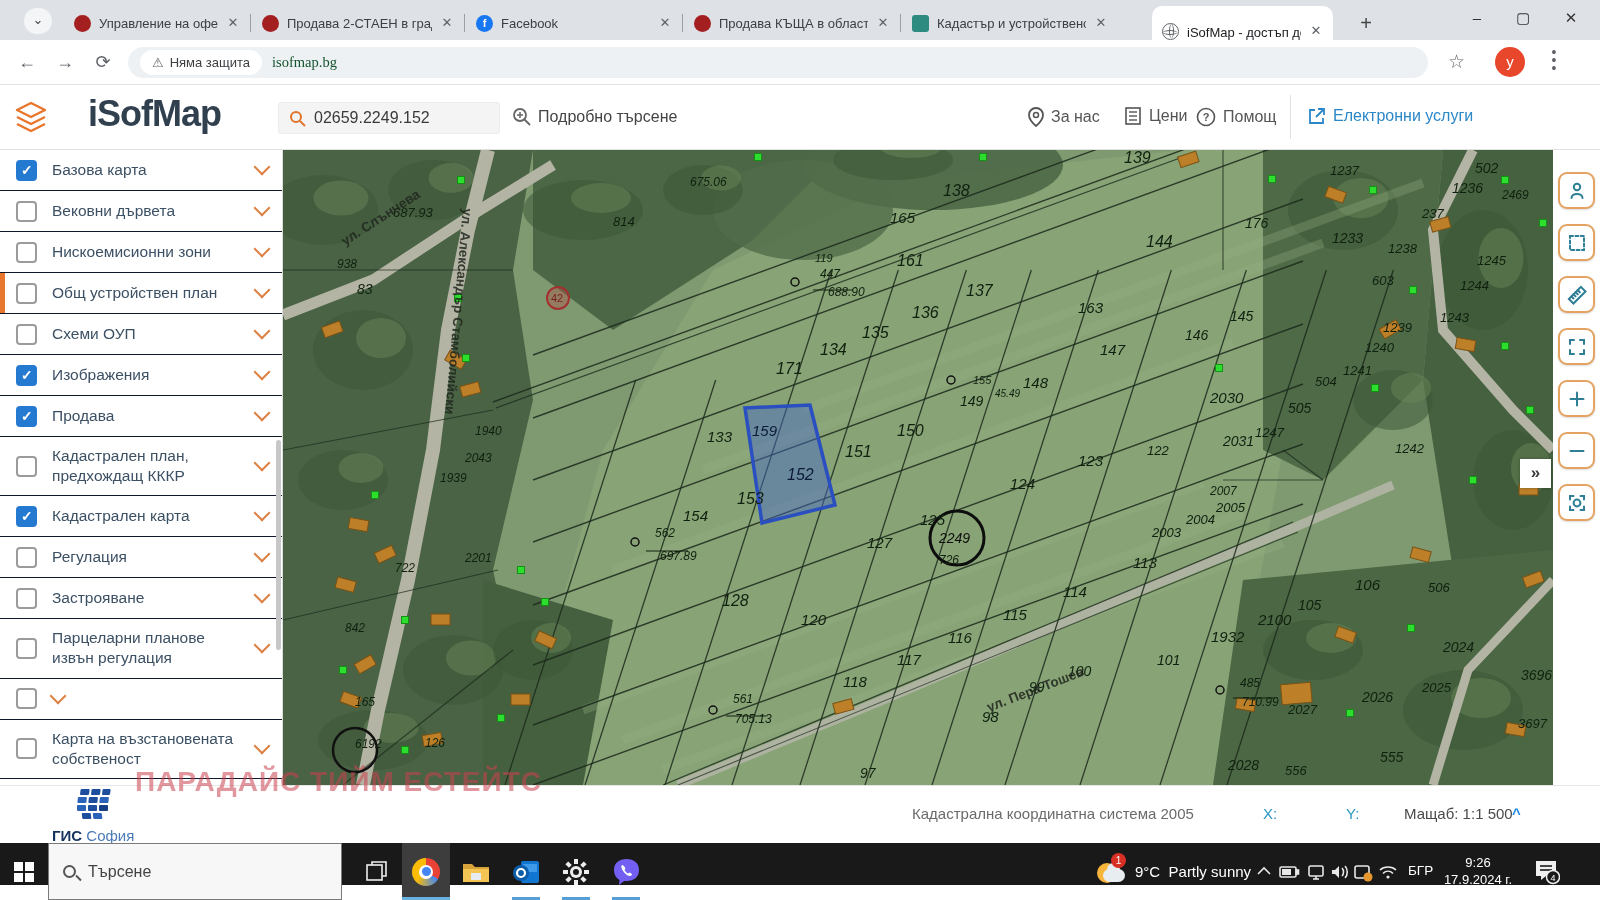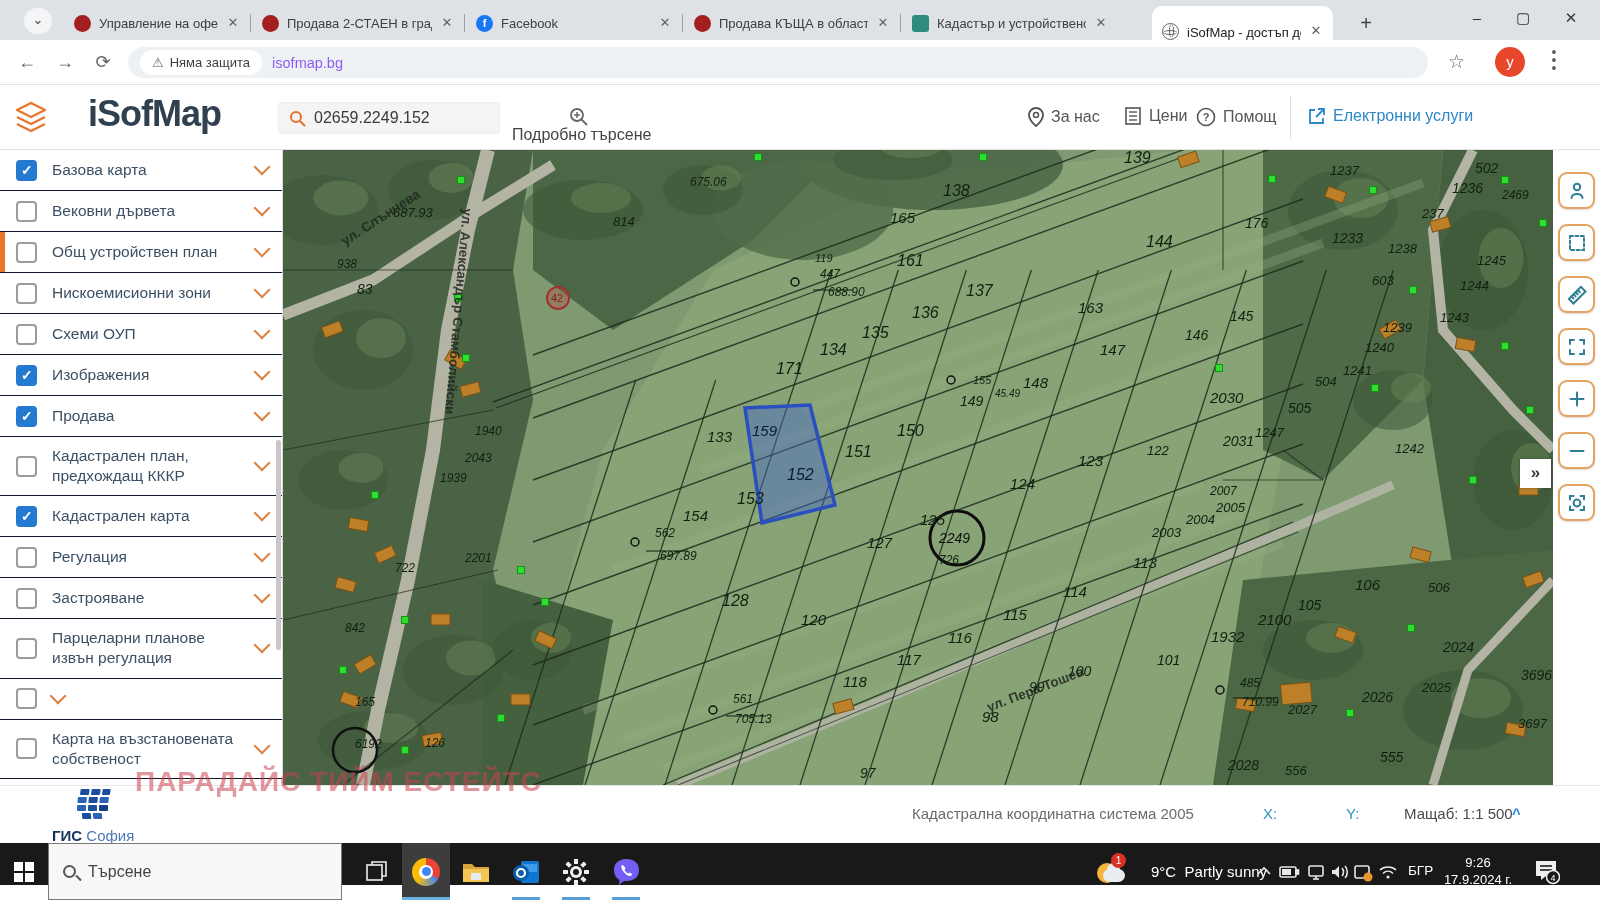--- a/index.html
+++ b/index.html
@@ -21,36 +21,36 @@
   .fav.globe:after { content:""; position:absolute; left:0; top:6px; height:3px; width:14px; border-top:1.2px solid #5f6368; border-bottom:1.2px solid #5f6368; border-radius:50%; }
   .tab-x { color:#5f6368; font-size:13px; margin-left:6px; width:18px; height:18px; line-height:17px; text-align:center; border-radius:50%; flex:none;}
   #new-tab-button { position:absolute; left:1352px; top:10px; width:28px; height:28px; text-align:center; line-height:26px; font-size:20px; color:#444; }
   .winctl { position:absolute; top:0; width:46px; height:38px; text-align:center; line-height:36px; color:#333; font-size:15px; }
   
   #toolbar { position:absolute; left:0; top:40px; width:1600px; height:45px; background:#fff; border-bottom:1px solid #e3e3e3; }
   .navbtn { position:absolute; top:8px; width:30px; height:30px; text-align:center; line-height:28px; font-size:18px; color:#5f6368; border-radius:50%; }
   #address-pill { position:absolute; left:128px; top:7px; width:1300px; height:31px; background:#eef1f4; border-radius:16px; display:flex; align-items:center; padding:0 12px; }
   #security-chip { background:#fff; border-radius:13px; height:25px; display:flex; align-items:center; padding:0 12px; color:#3c4043; font-size:13px; margin-right:10px; }
   #security-chip .tri { color:#5f6368; margin-right:6px; font-size:13px; }
-  #url-text { color:#8b5cf6; font-size:14.5px; }
+  #url-text { color:#14532d; font-size:14.5px;font-family:Liberation Serif, serif; }
   #bookmark-star { position:absolute; left:1448px; top:10px; font-size:19px; color:#5f6368; }
   #avatar { position:absolute; left:1495px; top:7px; width:30px; height:30px; border-radius:50%; background:#e8472b; color:#fff; text-align:center; line-height:29px; font-size:15px; }
   #kebab { position:absolute; left:1540px; top:8px; width:28px; height:28px; color:#5f6368; text-align:center; line-height:9px; font-size:14px; letter-spacing:0; }
   #kebab span{display:block; line-height:8px;}
 
   
   #app-header { position:absolute; left:0; top:85px; width:1600px; height:65px; background:#fff; border-bottom:1px solid #e2e2e2; }
   #layers-icon { position:absolute; left:14px; top:15px; }
   #logo-wrap { position:absolute; left:88px; top:8px; width:200px; height:52px; }
   #logo-text { font-size:36px; font-weight:bold; color:#31404f; letter-spacing:-1px; }
   #paradise-card { position:absolute; left:55px; top:-10px; width:128px; height:60px; background:#fff; box-shadow:0 0 4px rgba(0,0,0,.15); }
   #paradise-card svg { display:block; }
   #header-search { position:absolute; left:278px; top:17px; width:222px; height:32px; background:#f4f4f4; border:1px solid #ececec; border-radius:3px; display:flex; align-items:center; padding:0 10px; }
   #header-search input { border:none; background:transparent; outline:none; font-size:16px; color:#3a3a3a; width:170px; font-family:"Liberation Sans",sans-serif; }
-  #detailed-search { position:absolute; left:512px; top:22px; display:flex; align-items:center; color:#444; font-size:16px;flex-direction:column; }
+  #detailed-search { position:absolute; left:512px; top:22px; display:flex; align-items:center; color:#444; font-size:16px; }
   .hnav { position:absolute; top:22px; display:flex; align-items:center; color:#555; font-size:16px; }
   .hnav svg, #detailed-search svg { margin-right:7px; }
   #eservices { position:absolute; left:1308px; top:22px; display:flex; align-items:center; color:#2b87c8; font-size:16px; }
   #hdr-divider { position:absolute; left:1290px; top:10px; width:1px; height:44px; background:#e0e0e0; }
 
   
   #sidebar { position:absolute; left:0; top:150px; width:283px; height:635px; background:#fff; border-right:1px solid #ddd; }
   .layer-item { position:relative; display:flex; align-items:center; padding:9px 14px 9px 16px; border-bottom:1px solid #0f172a; min-height:41px; }
   .layer-item .accent { position:absolute; left:0; top:0; width:5px; height:100%; background:#e8762d; }
   .cbx { width:21px; height:21px; border-radius:4px; flex:none; margin-right:15px; border:2px solid #9b9b9b; background:#fff; position:relative; }
@@ -79,21 +79,21 @@
   #start-btn { position:absolute; left:0; top:0; width:48px; height:57px; display:flex; align-items:center; justify-content:center; }
   #task-search { position:absolute; left:48px; top:0px; width:294px; height:57px; background:#f7f7f7; border:1px solid #7a7a7a; display:flex; align-items:center; padding:0 14px; }
   #task-search .mag { width:13px; height:13px; border:2px solid #555; border-radius:50%; position:relative; margin-right:12px; flex:none;}
   #task-search .mag:after { content:""; position:absolute; left:10px; top:10px; width:7px; height:2px; background:#555; transform:rotate(45deg); }
   #task-search span { color:#444; font-size:16px; }
   .tb-tile { position:absolute; top:0; width:48px; height:57px; display:flex; align-items:center; justify-content:center; }
   .tb-tile.hl { background:#3d3d3d; }
   .runline { position:absolute; bottom:0; left:10px; right:10px; height:3px; background:#559fd6; }
   .runline.full { left:0; right:0; background:#67b1e3;}
   #weather { position:absolute; left:1093px; top:0; height:57px; display:flex; align-items:center; }
-  #weather .wtxt { font-size:15px; color:#fff; margin-left:24px; white-space:nowrap; }
+  #weather .wtxt { font-size:15px; color:#fff; margin-left:8px; white-space:nowrap; }
   #tray-icons { position:absolute; left:1256px; top:18px; }
   #tray-lang { position:absolute; left:1408px; top:20px; font-size:13.5px; }
   #tray-clock { position:absolute; left:1440px; top:11px; width:76px; text-align:center; font-size:13px; line-height:17px; }
   #notif { position:absolute; left:1532px; top:14px; width:28px; height:28px; }
 </style>
 </head>
 <body>
 
 <div id="tabstrip">
   <div id="tab-search-chevron">⌄</div>
@@ -227,28 +227,28 @@
         <div class="cbx on"></div>
         <div class="layer-label">Базова карта</div>
         <div class="chev"></div>
       </div>
       <div class="layer-item">
         <div class="cbx"></div>
         <div class="layer-label">Вековни дървета</div>
         <div class="chev"></div>
       </div>
       <div class="layer-item">
+        <div class="cbx"></div>
+        <div class="layer-label">Нискоемисионни зони</div>
+        <div class="chev"></div>
+      </div>
+      <div class="layer-item">
         <div class="accent"></div>
         <div class="cbx"></div>
         <div class="layer-label">Общ устройствен план</div>
-        <div class="chev"></div>
-      </div>
-      <div class="layer-item">
-        <div class="cbx"></div>
-        <div class="layer-label">Нискоемисионни зони</div>
         <div class="chev"></div>
       </div>
       <div class="layer-item">
         <div class="cbx"></div>
         <div class="layer-label">Схеми ОУП</div>
         <div class="chev"></div>
       </div>
       <div class="layer-item">
         <div class="cbx on"></div>
         <div class="layer-label">Изображения</div>

